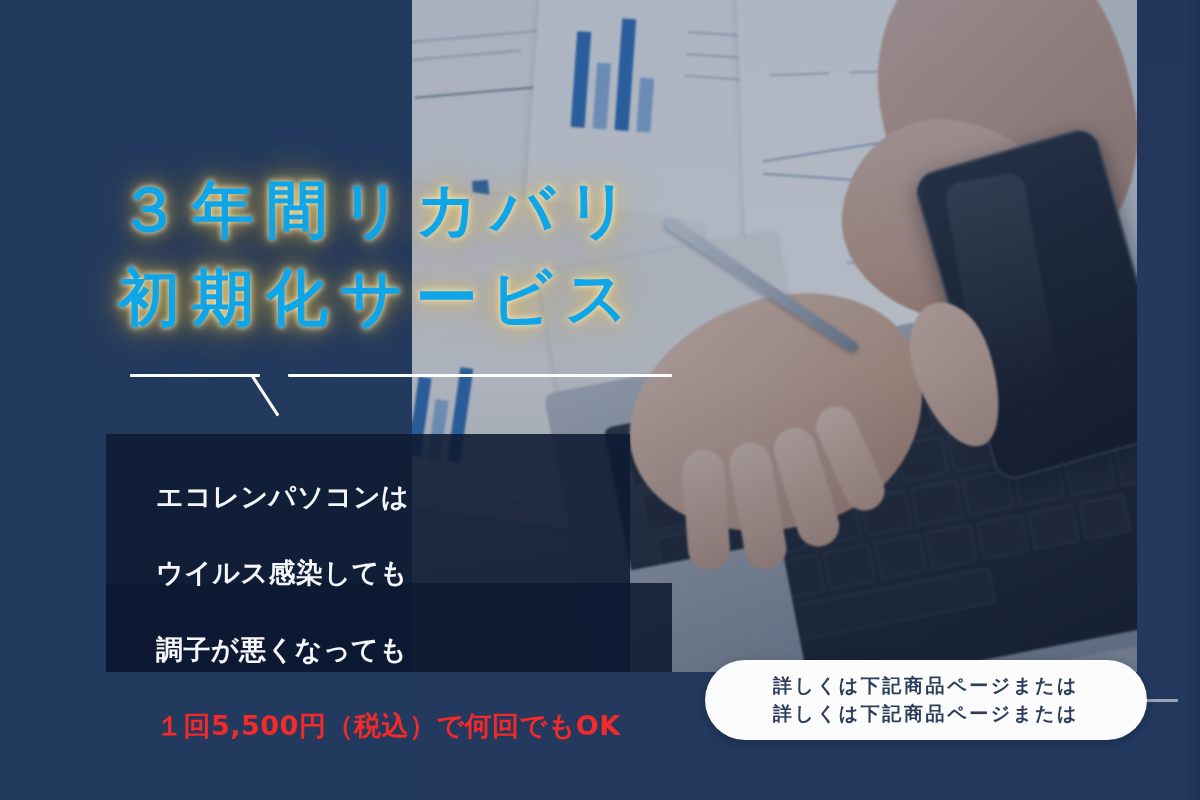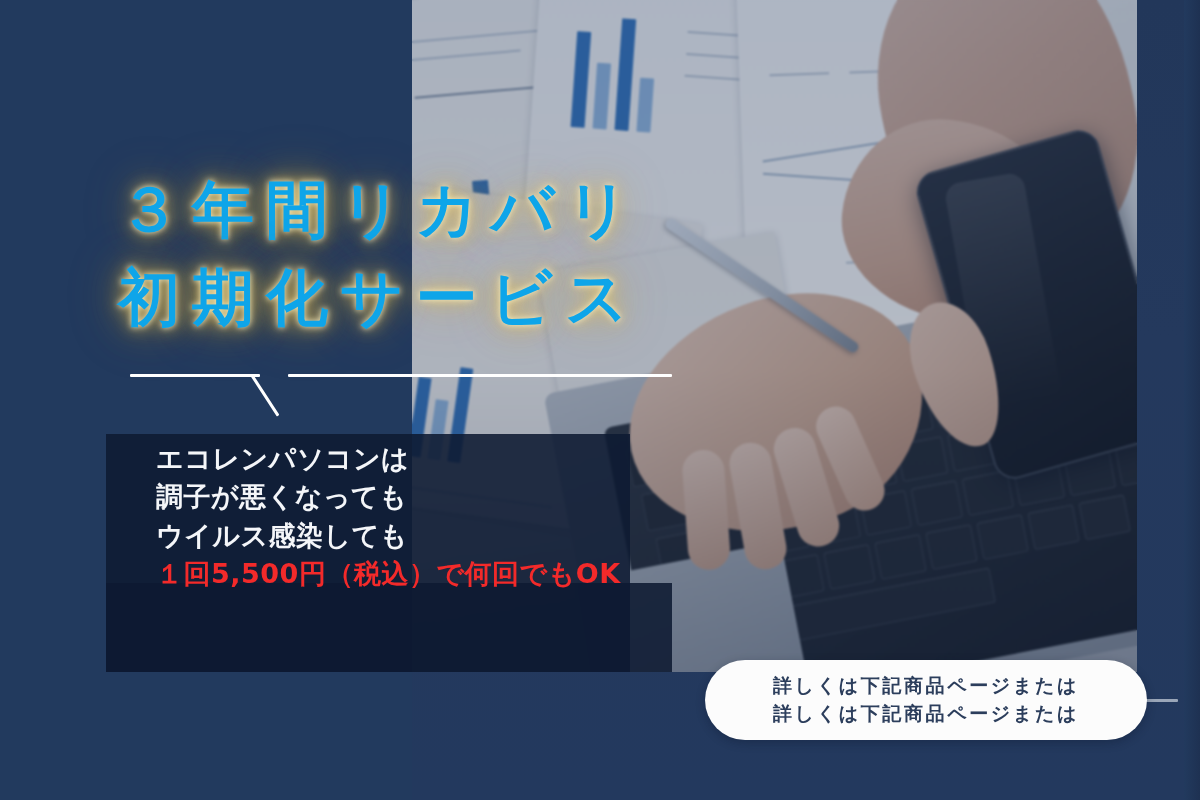--- a/index.html
+++ b/index.html
@@ -201,21 +201,21 @@
   }
   .copy-text{
     position:absolute;left:156px;top:440px;width:530px;
     z-index:7;
     font-size:27px;
     font-weight:700;
     line-height:1.42;
     letter-spacing:.5px;
     white-space:nowrap;
   }
-  .copy-text .ln{color:#f4f6f9;}
+  .copy-text .ln{color:#f4f6f9;margin-top:38px;}
   .copy-text .ln.accent{color:#f32a2a;}
 
   
   .pill{
     position:absolute;left:705px;top:660px;width:442px;height:80px;
     background:#fcfcfc;
     border-radius:44px;
     z-index:7;
     display:flex;align-items:center;justify-content:center;
     box-shadow:0 3px 10px rgba(10,20,40,.30);
@@ -369,22 +369,22 @@
   </div>
 
   <div class="line-seg line-a"></div>
   <div class="line-diag"></div>
   <div class="line-seg line-b"></div>
 
   <div class="copy-panel"></div>
   <div class="copy-panel-ext"></div>
   <div class="copy-text">
     <div class="ln">エコレンパソコンは</div>
+    <div class="ln">ウイルス感染しても</div>
     <div class="ln">調子が悪くなっても</div>
-    <div class="ln">ウイルス感染しても</div>
     <div class="ln accent">１回5,500円（税込）で何回でもOK</div>
   </div>
 
   <div class="pill-tail"></div>
   <div class="pill">
     <div class="pill-text">
       <div>詳しくは下記商品ページまたは</div>
       <div>詳しくは下記商品ページまたは</div>
     </div>
   </div>

